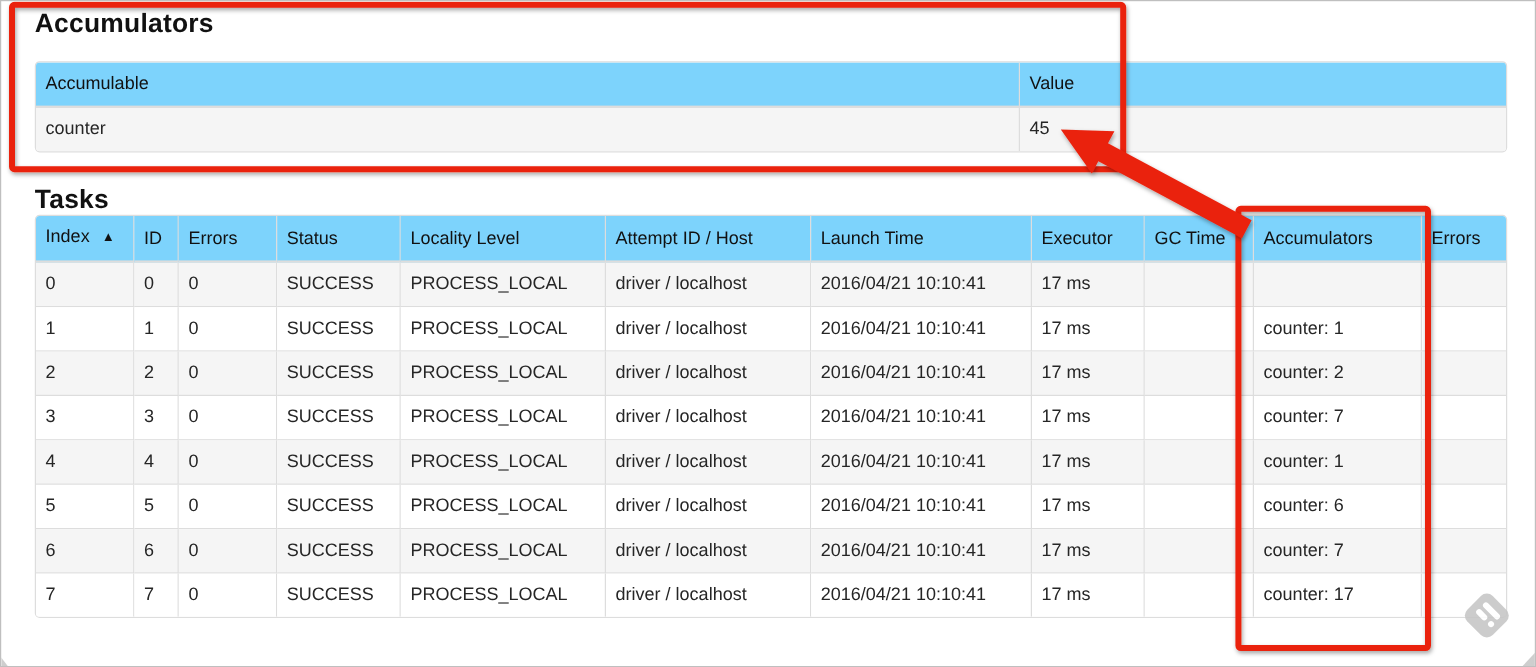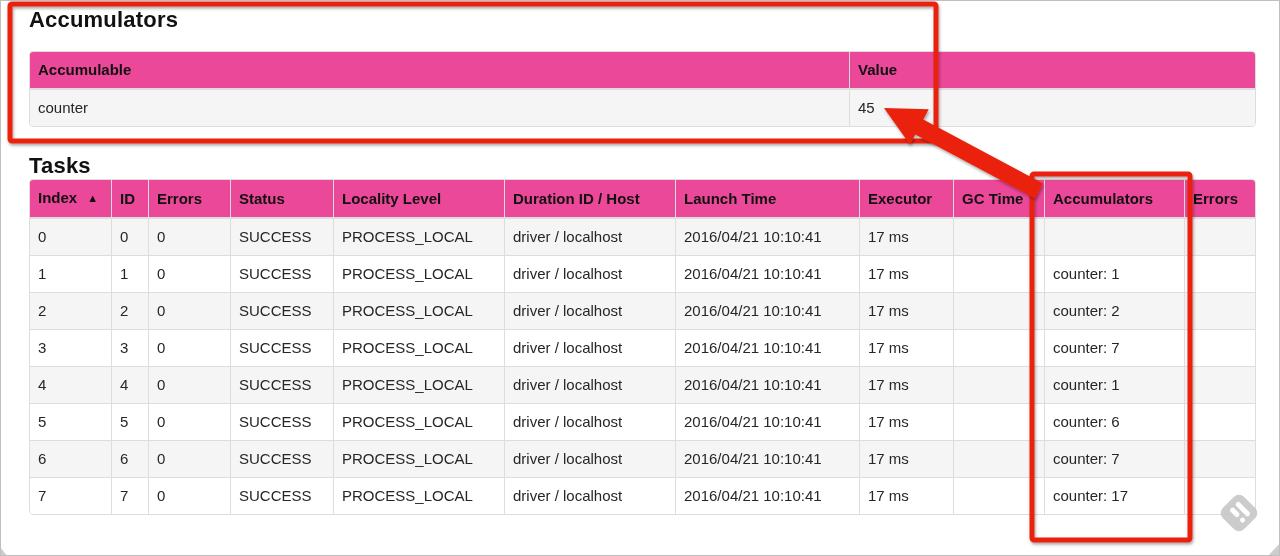--- a/index.html
+++ b/index.html
@@ -22,21 +22,21 @@
     border:1px solid #ddd; border-radius:4px;
     background:#fff; overflow:hidden; box-sizing:content-box;
   }
   table { width:100%; border-collapse:separate; border-spacing:0; table-layout:fixed; }
   th, td {
     padding:8px; font-size:15px; line-height:20px; color:#262626;
     text-align:left; vertical-align:middle;
     border-right:1px solid #ddd; border-bottom:1px solid #ddd;
     overflow:hidden; white-space:nowrap; box-sizing:border-box;
   }
-  th { font-weight:bold; color:#111; border-bottom-width:2px; background:#ec4899; }
+  th { font-weight:normal; color:#111; border-bottom-width:2px; background:#7dd3fc; }
   th:last-child, td:last-child { border-right:none; }
   tbody tr:last-child td { border-bottom:none; }
   tbody tr:nth-child(odd) td { background:#f5f5f5; }
   tbody tr:nth-child(even) td { background:#ffffff; }
 
   .sort-icon { font-size:11px; margin-left:10px; position:relative; top:-1px; color:#111; }
 
   .overlay { position:absolute; inset:0; width:1280px; height:556px; pointer-events:none; }
 </style>
 </head>
@@ -84,21 +84,21 @@
           <col style="width: 140px;">
           <col style="width: 70px;">
         </colgroup>
       <thead id="tasks-thead">
           <tr>
             <th>Index<span class="sort-icon">▲</span></th>
             <th>ID</th>
             <th>Errors</th>
             <th>Status</th>
             <th>Locality Level</th>
-            <th>Duration ID / Host</th>
+            <th>Attempt ID / Host</th>
             <th>Launch Time</th>
             <th>Executor</th>
             <th>GC Time</th>
             <th>Accumulators</th>
             <th>Errors</th>
           </tr>
         </thead>
       <tbody id="tasks-tbody">
           <tr>
             <td>0</td>

